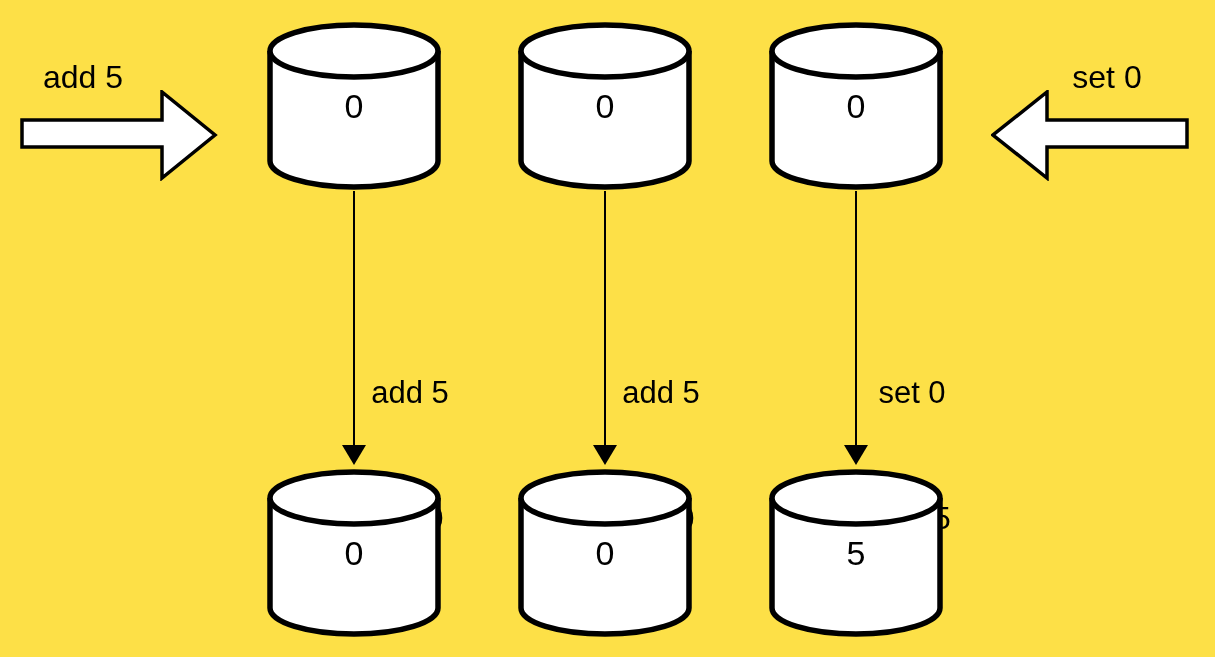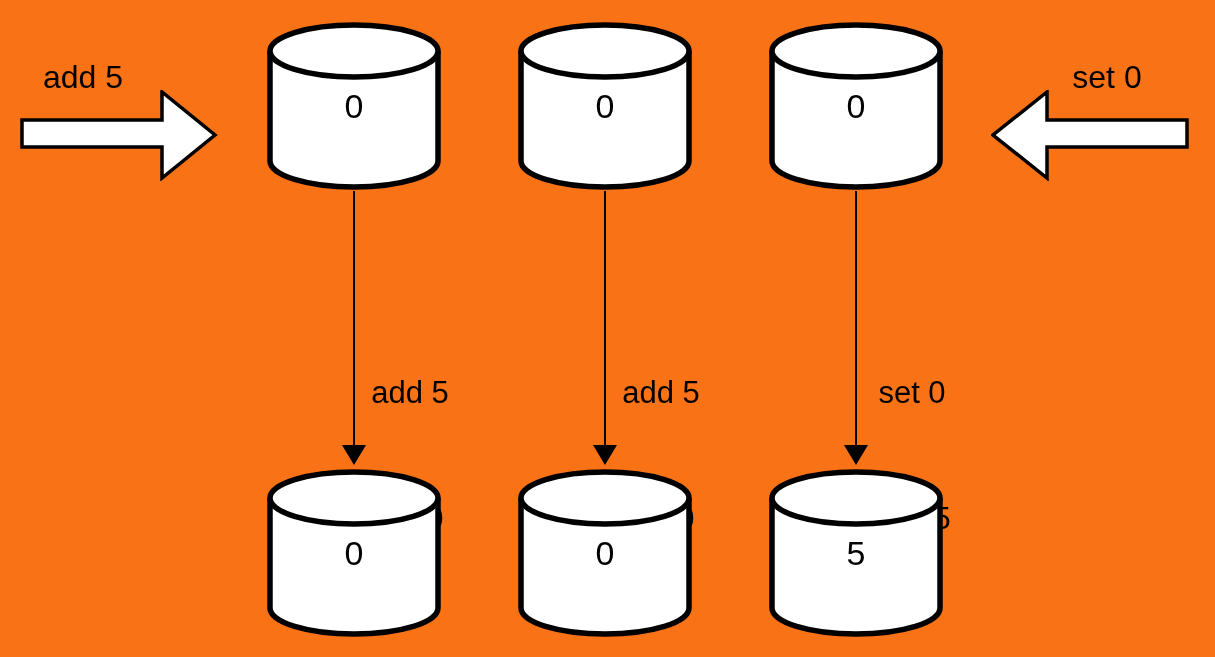--- a/index.html
+++ b/index.html
@@ -6,21 +6,21 @@
     margin: 0;
     padding: 0;
     background: #ffffff;
     font-family: "Liberation Sans", sans-serif;
     color: #000000;
   }
   .canvas {
     position: relative;
     width: 1215px;
     height: 657px;
-    background: #f97316;
+    background: #fde047;
     overflow: hidden;
   }
 
   
   .cylinder {
     position: absolute;
     width: 176px;
     height: 170px;
   }
   .cylinder svg { display: block; }

